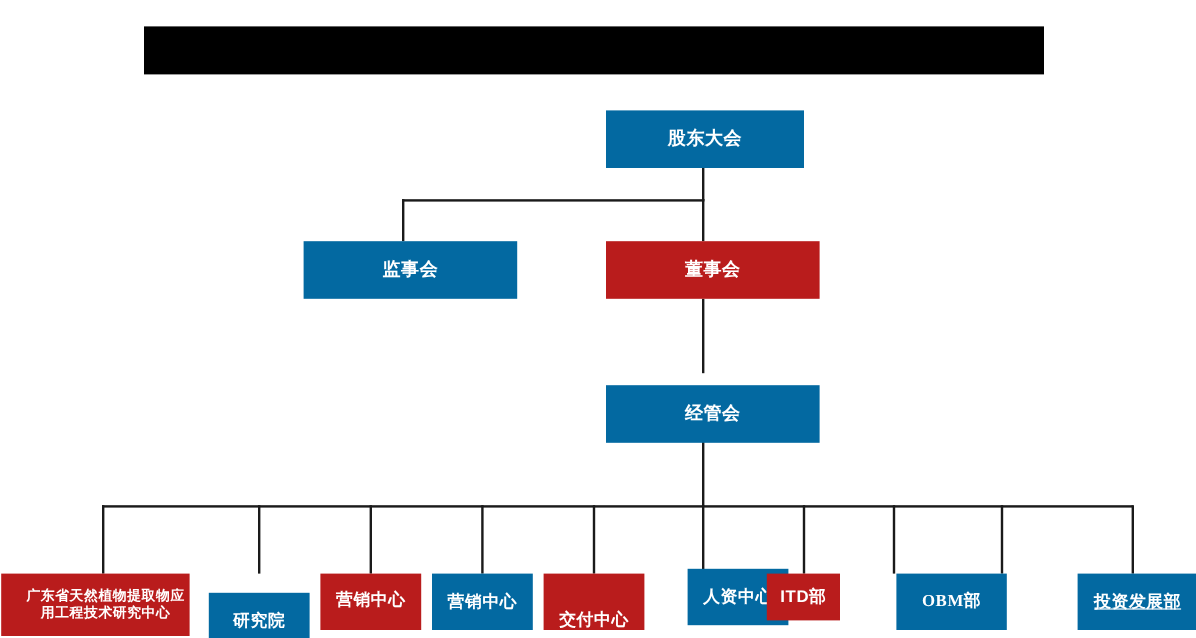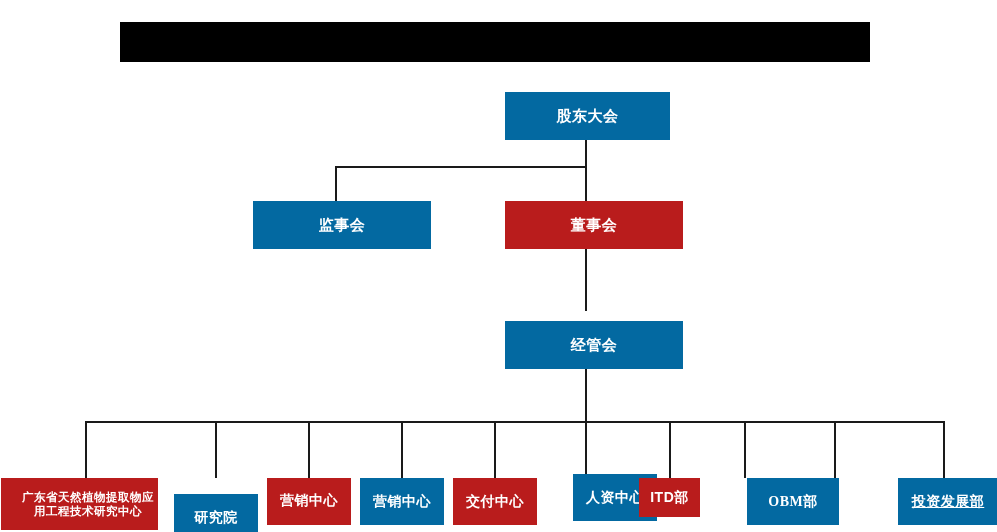--- a/index.html
+++ b/index.html
@@ -126,21 +126,21 @@
   </div>
 
   <div class="node light sz-dept" style="left:267px; top:478px;font-family:Liberation Mono, monospace;">
     <span class="label">营销中心</span>
   </div>
 
   <div class="node dark sz-dept" style="left:360px; top:478px;">
     <span class="label">营销中心</span>
   </div>
 
-  <div class="node light sz-dept" style="left:453px; top:478px;">
+  <div class="node light sz-dept" style="left:453px; top:478px;align-items:flex-end;">
     <span class="label">交付中心</span>
   </div>
 
   <div class="node dark sz-dept" style="left:543px; top:474px;margin-left:30px;">
     <span class="label">人资中心</span>
   </div>
 
   <div class="node light sz-dept-n" style="left:639px; top:478px;">
     <span class="label">ITD部</span>
   </div>

